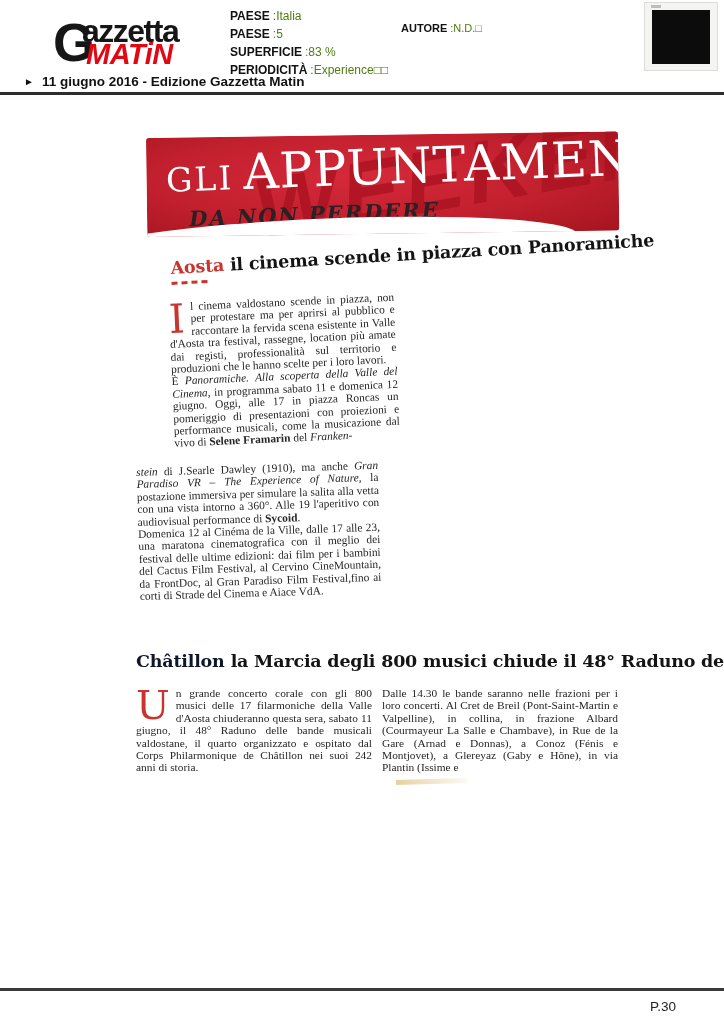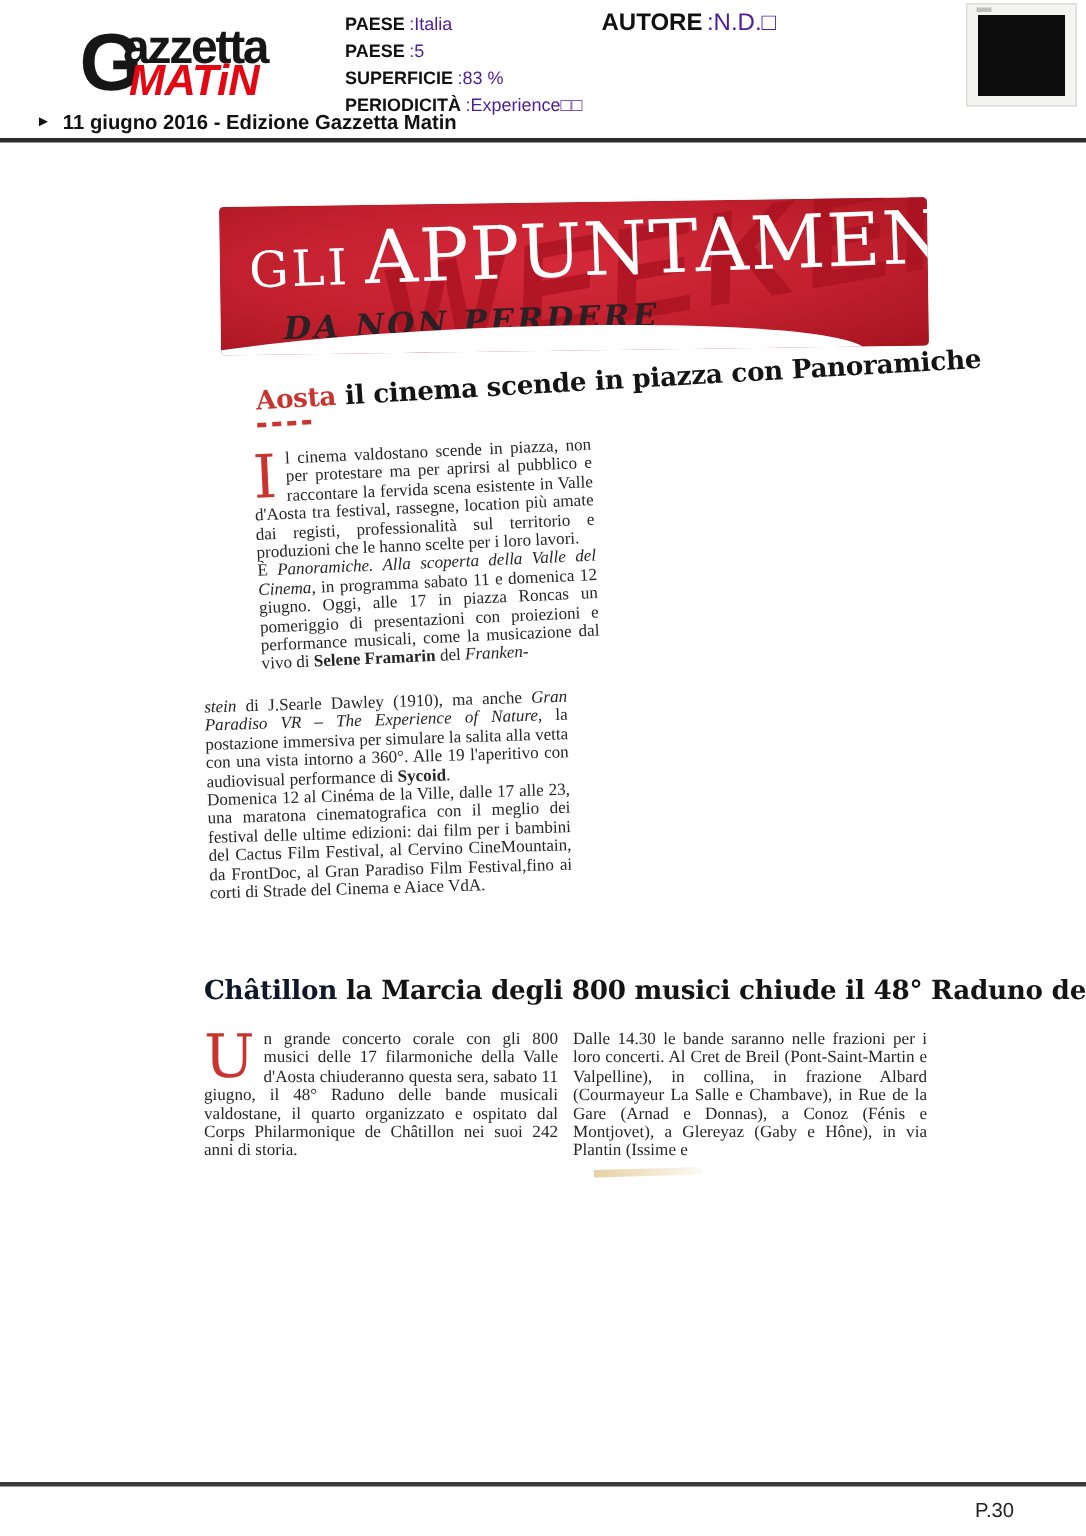--- a/index.html
+++ b/index.html
@@ -11,22 +11,22 @@
   .logo-g{position:absolute;left:0;top:1px;font-size:54px;line-height:50px;font-weight:bold;
           letter-spacing:-2px;color:#161616;}
   .logo-azzetta{position:absolute;left:29px;top:1px;font-size:32px;line-height:28px;font-weight:bold;
           letter-spacing:-1.5px;color:#161616;}
   .logo-matin{position:absolute;left:33px;top:24px;font-size:29px;line-height:28px;font-weight:bold;
           font-style:italic;letter-spacing:-0.5px;}
 
   .meta{position:absolute;left:209px;top:7px;font-size:12px;line-height:18px;}
   .meta-row{height:18px;white-space:nowrap;}
   .meta-label{font-weight:bold;color:#111;margin-left:21px;}
-  .meta-value{margin-left:3px;color:#4c1d95;}
-  .autore{position:absolute;left:380px;top:7px;font-size:16px;white-space:nowrap;}
+  .meta-value{margin-left:3px;color:#4d7c0f;}
+  .autore{position:absolute;left:380px;top:22px;font-size:11px;white-space:nowrap;}
 
   .thumb{position:absolute;left:644px;top:2px;width:74px;height:69px;background:#f4f4f2;
          border:1px solid #dcdcda;box-sizing:border-box;}
   .thumb-black{position:absolute;left:7px;top:7px;width:58px;height:54px;background:#0c0c0c;}
   .thumb-mark{position:absolute;left:6px;top:2px;width:10px;height:3px;background:#bdbdb9;}
 
   .dateline{position:absolute;left:24px;top:74px;font-size:13.5px;font-weight:bold;color:#111;
             display:flex;align-items:center;}
   .dateline .bullet{font-size:10px;margin-right:8px;color:#111;}
   .rule-top{position:absolute;left:0;top:92px;width:724px;height:3px;background:#2d2d2d;}

